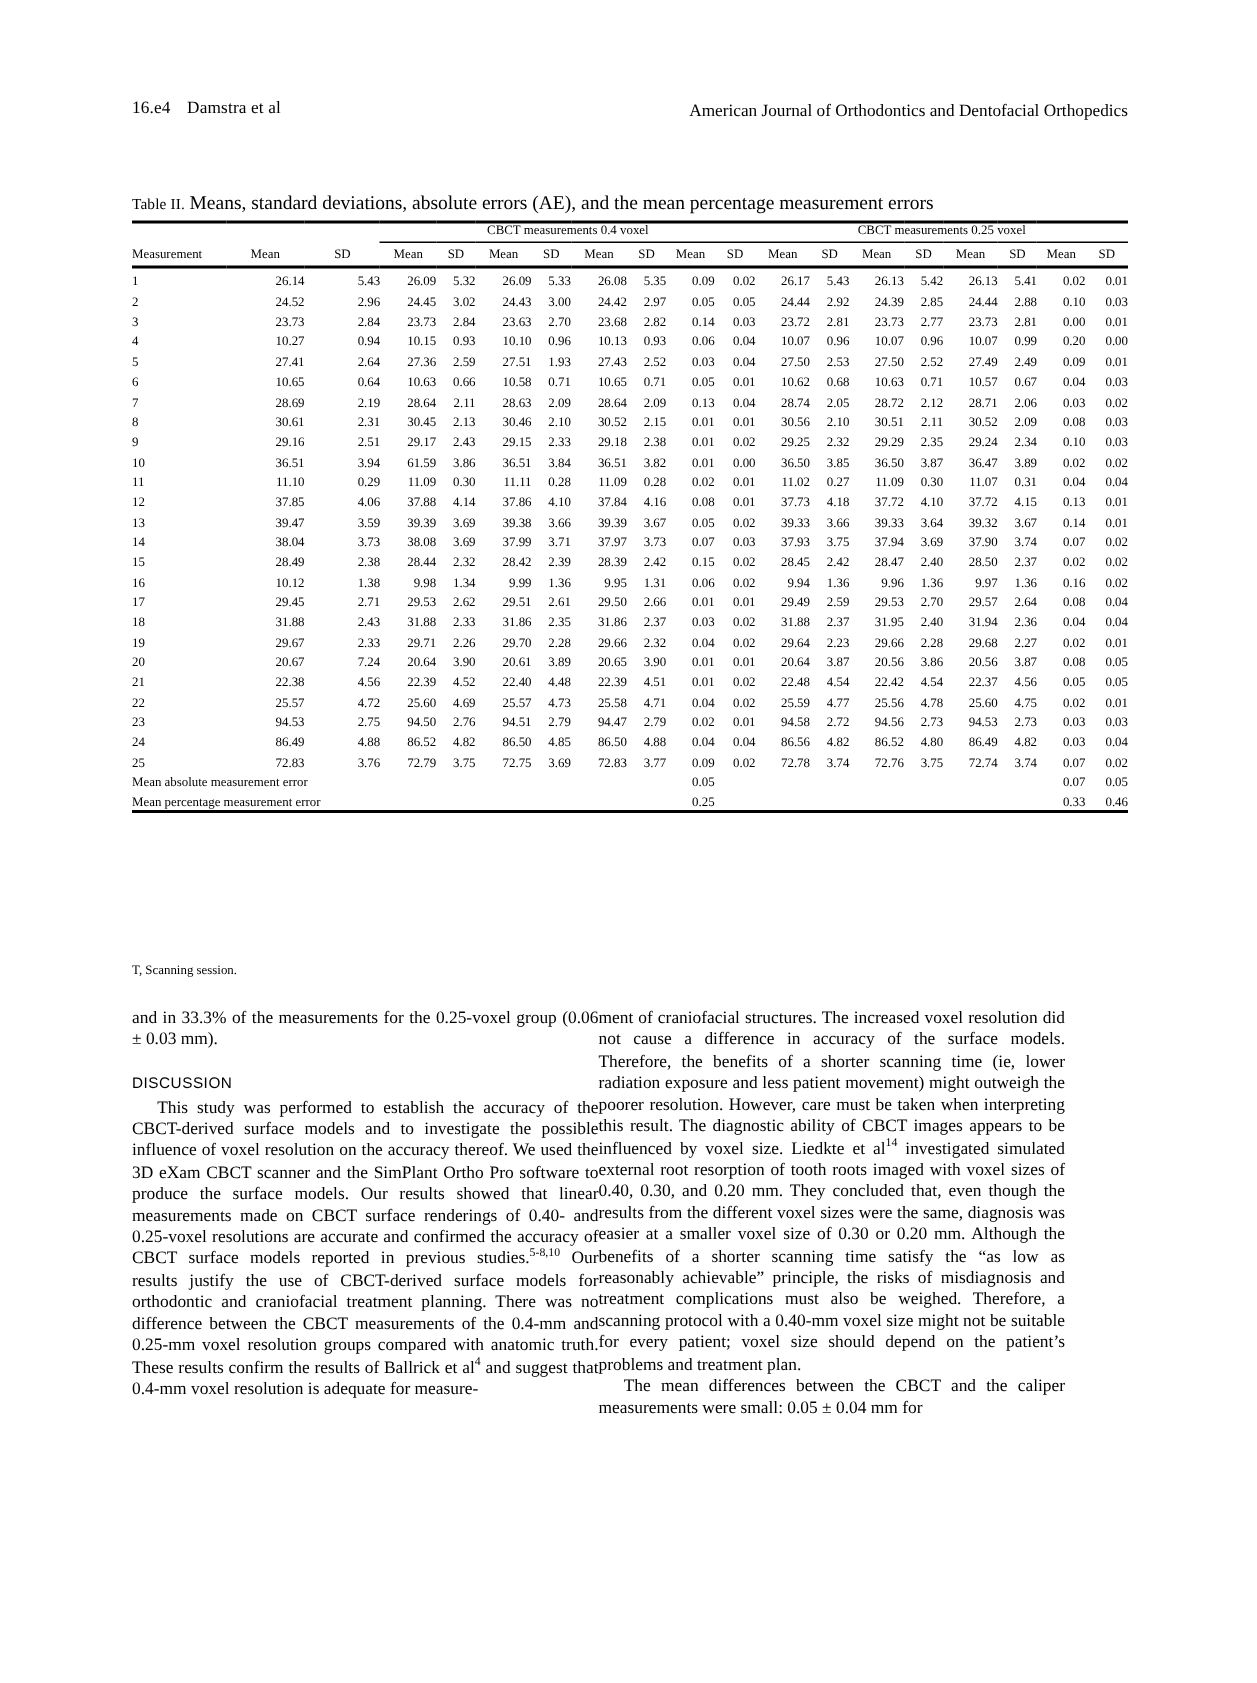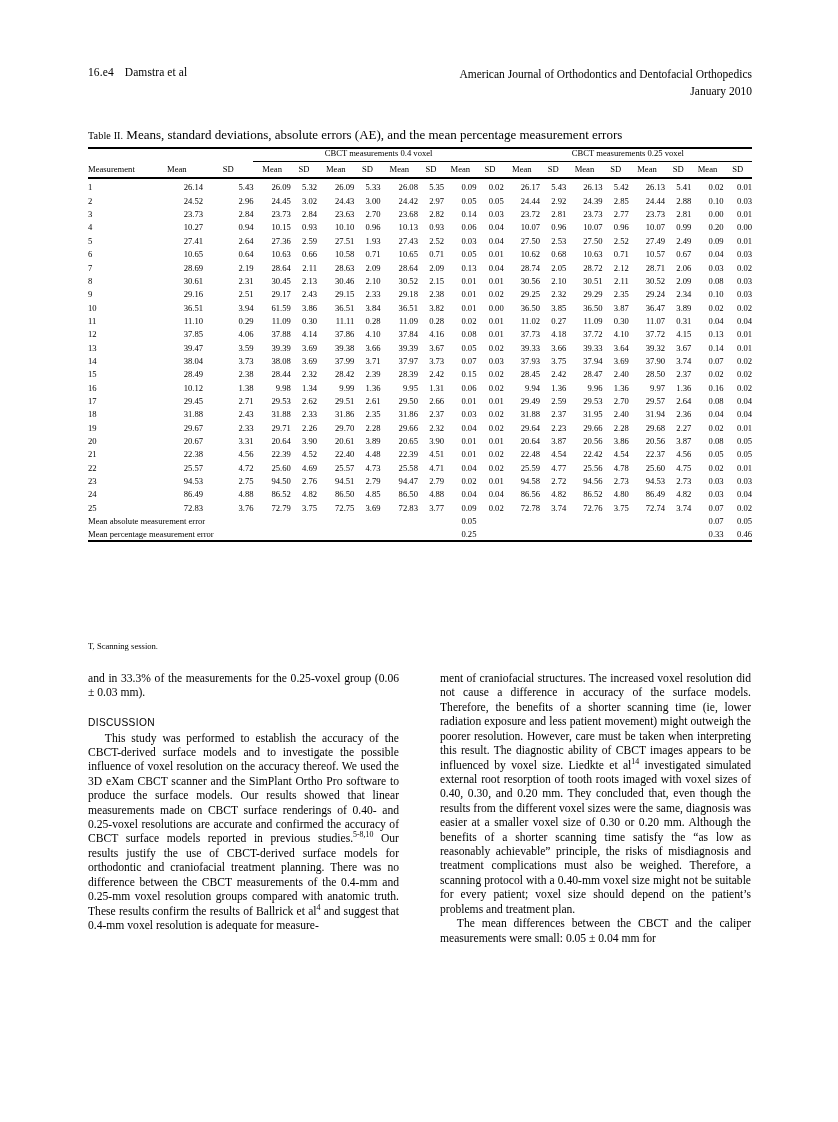--- a/index.html
+++ b/index.html
@@ -113,21 +113,20 @@
     font-size: 8.6px;
   }
 
   
   .cols {
     position: absolute;
     left: 88px;
     top: 672px;
     width: 664px;
     display: flex;
-    gap: 41px;
   }
   .col {
     width: 311px;
     font-size: 11.6px;
     line-height: 1.245;
     text-align: justify;
     text-justify: inter-word;
   }
   .col p {
     margin: 0;
@@ -150,21 +149,20 @@
 <body>
 
 <div class="page">
 
   <div class="runhead">
     <div class="runhead-left">
       <span class="folio">16.e4</span><span>Damstra et al</span>
     </div>
     <div class="runhead-right">
       <div>American Journal of Orthodontics and Dentofacial Orthopedics</div>
-      <div>January 2010</div>
     </div>
   </div>
 
   <div class="table-caption">
     <span class="tbl-label">Table II.</span>
     <span class="tbl-title">Means, standard deviations, absolute errors (AE), and the mean percentage measurement errors</span>
   </div>
 
   <div class="table-wrap">
     <table class="data">
@@ -620,21 +618,21 @@
             <td class="num">29.66</td>
             <td class="num">2.28</td>
             <td class="num">29.68</td>
             <td class="num">2.27</td>
             <td class="num">0.02</td>
             <td class="num">0.01</td>
           </tr>
           <tr>
             <td class="idx">20</td>
             <td class="num">20.67</td>
-            <td class="num">3.31</td>
+            <td class="num">7.24</td>
             <td class="num gapL">20.64</td>
             <td class="num">3.90</td>
             <td class="num">20.61</td>
             <td class="num">3.89</td>
             <td class="num">20.65</td>
             <td class="num">3.90</td>
             <td class="num">0.01</td>
             <td class="num">0.01</td>
             <td class="num gapL">20.64</td>
             <td class="num">3.87</td>

